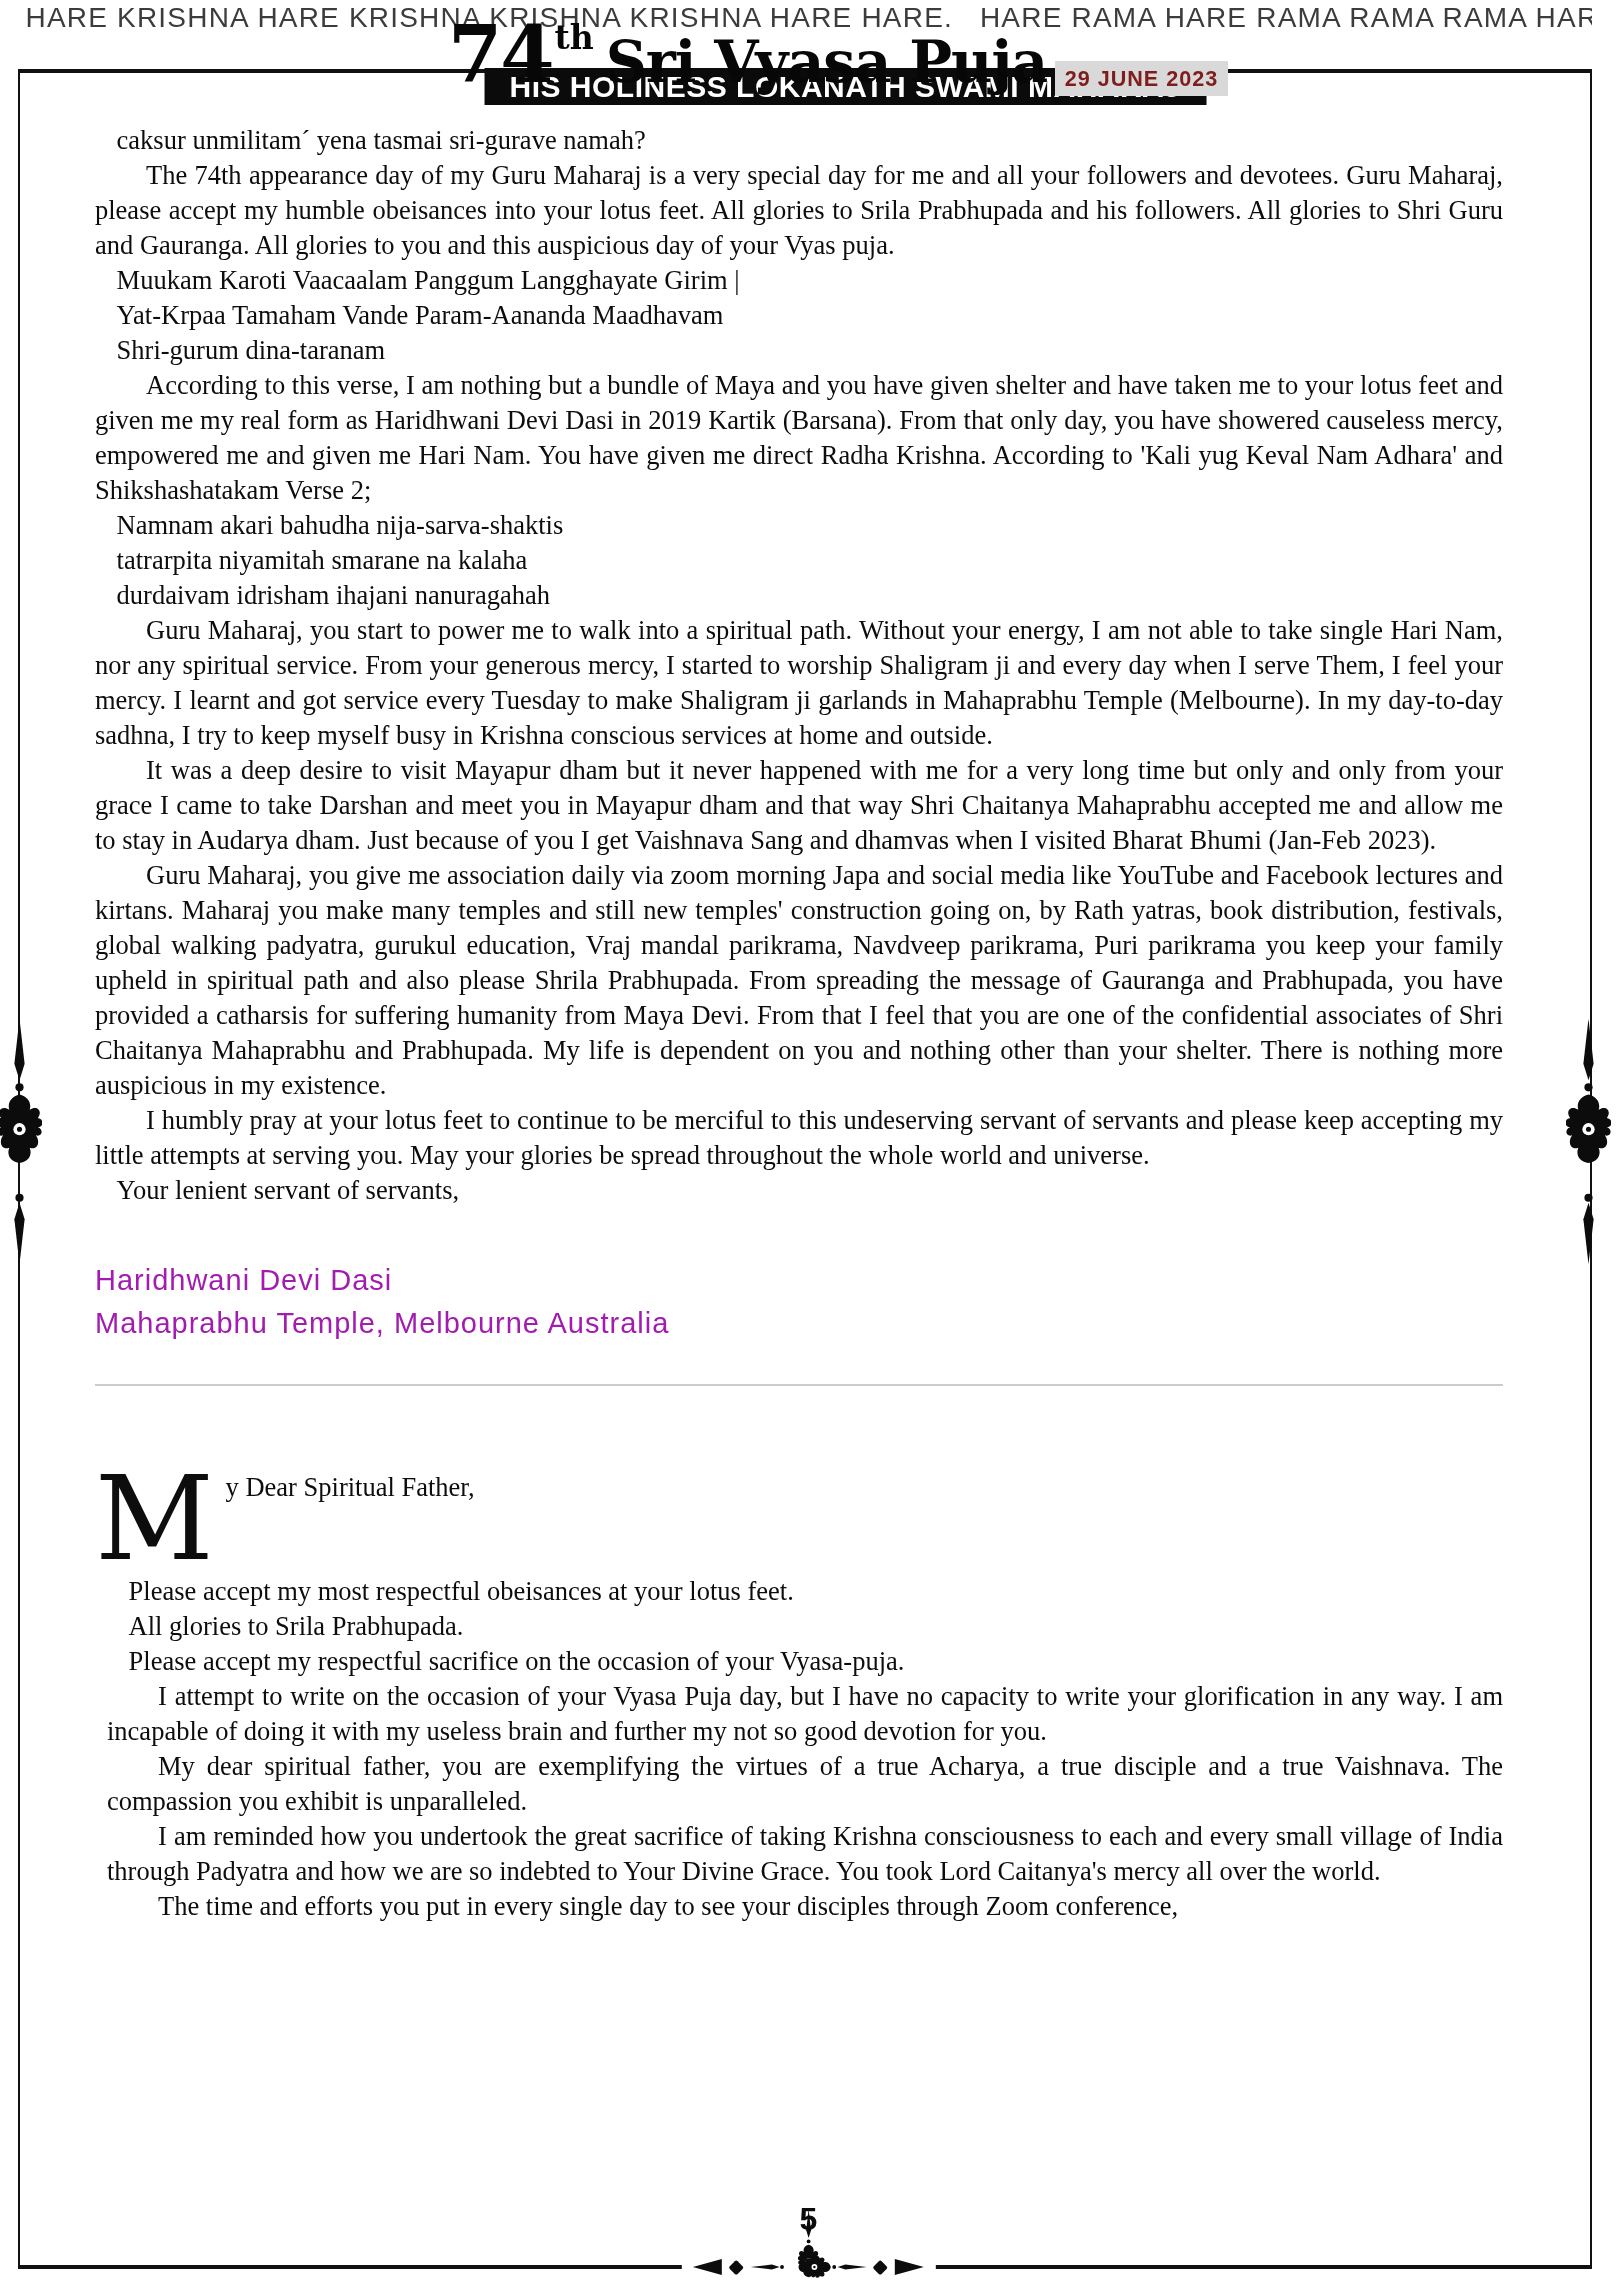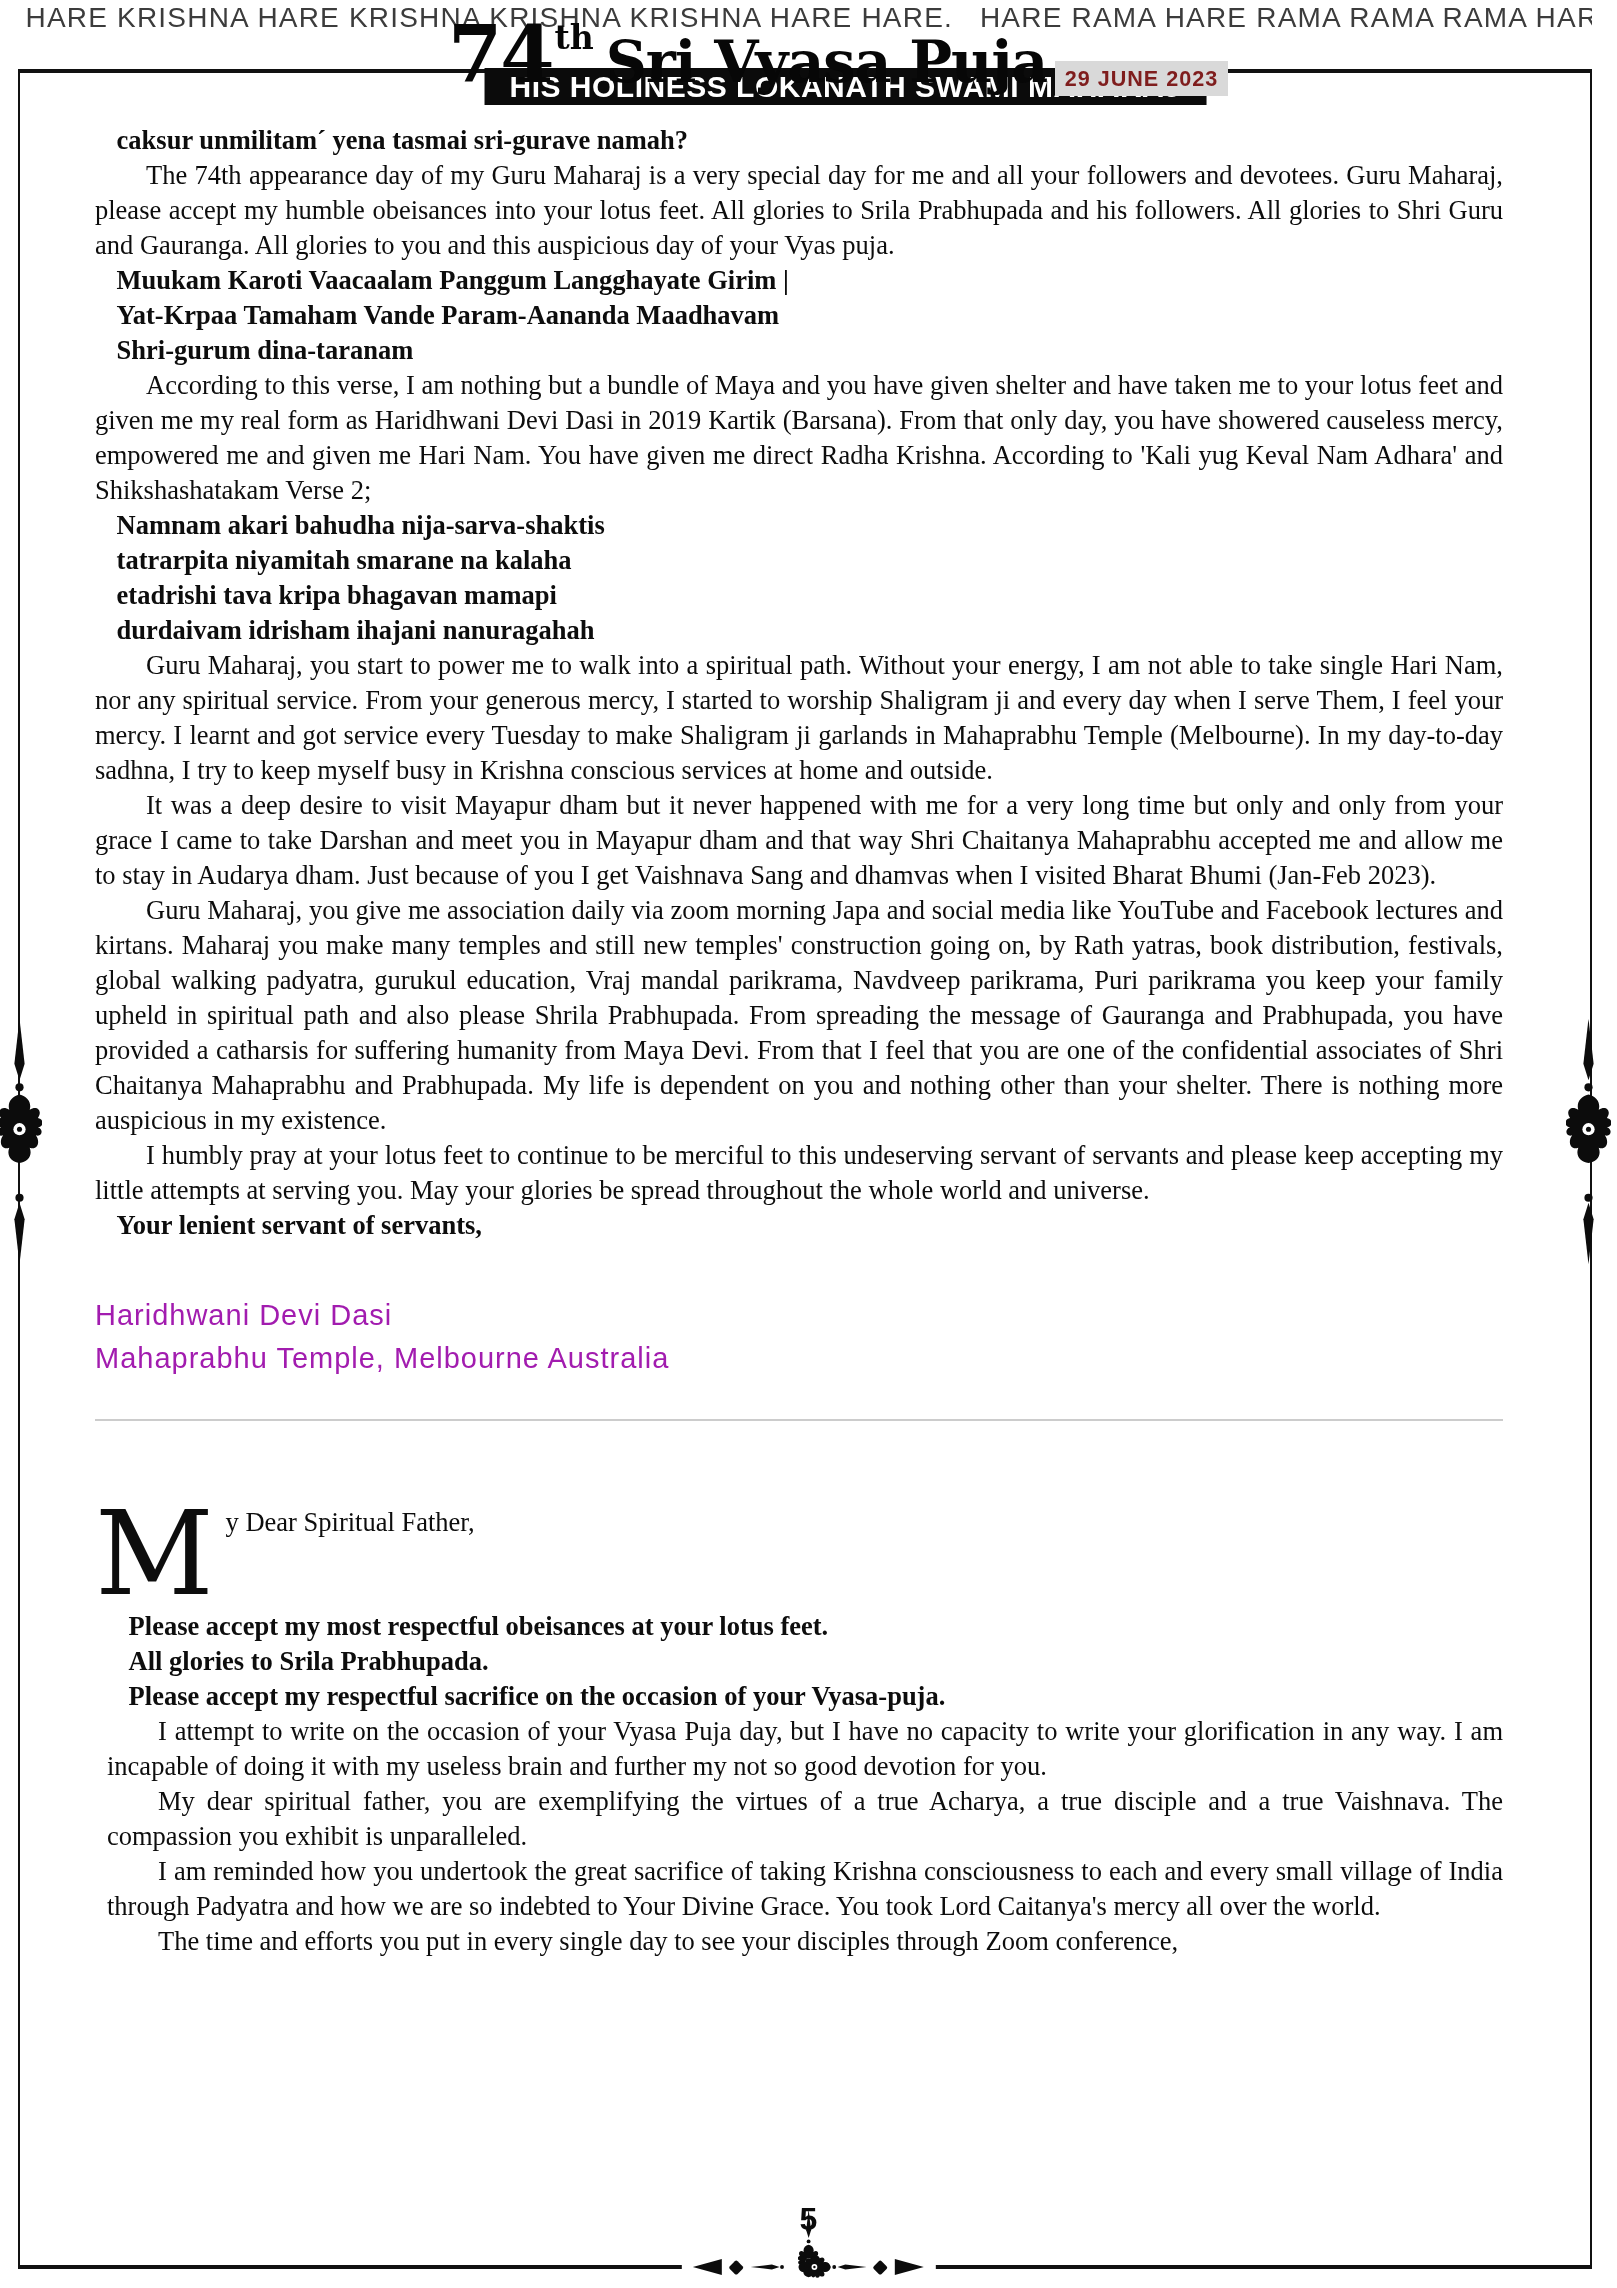--- a/index.html
+++ b/index.html
@@ -61,21 +61,21 @@
   .orn-right { left: 1566px; top: 1015px; }
 
   
   .content {
     position: absolute; left: 95px; top: 123px; width: 1408px;
     font-family: "Liberation Serif", serif;
     font-size: 26.5px; line-height: 35px; color: #0d0d0d;
   }
   .blk { margin: 0; text-align: justify; }
   .blk.body  { text-indent: 51px; font-family: Liberation Serif, serif; }
-  .blk.verse { text-align: left; margin-left: 21.6px; text-indent: 0; font-weight: bold; }
+  .blk.verse { text-align: left; margin-left: 21.6px; text-indent: 0; }
 
   .signature {
     margin-top: 51px;
     font-family: "Liberation Sans", sans-serif;
     font-size: 29px; line-height: 43px; letter-spacing: 1px; color: #a21caf;
   }
 
   .divider {
     border: none; border-top: 2px solid #cccccc;
     margin: 39px 0 0 0; width: 100%;
@@ -162,21 +162,20 @@
     <div>
 
     <p class="blk verse">caksur unmilitam´ yena tasmai sri-gurave namah?</p>
         <p class="blk body">The 74th appearance day of my Guru Maharaj is a very special day for me and all your followers and devotees. Guru Maharaj, please accept my humble obeisances into your lotus feet. All glories to Srila Prabhupada and his followers. All glories to Shri Guru and Gauranga. All glories to you and this auspicious day of your Vyas puja.</p>
         <p class="blk verse">Muukam Karoti Vaacaalam Panggum Langghayate Girim |</p>
         <p class="blk verse">Yat-Krpaa Tamaham Vande Param-Aananda Maadhavam</p>
         <p class="blk verse">Shri-gurum dina-taranam</p>
         <p class="blk body">According to this verse, I am nothing but a bundle of Maya and you have given shelter and have taken me to your lotus feet and given me my real form as Haridhwani Devi Dasi in 2019 Kartik (Barsana). From that only day, you have showered causeless mercy, empowered me and given me Hari Nam. You have given me direct Radha Krishna. According to 'Kali yug Keval Nam Adhara' and Shikshashatakam Verse 2;</p>
         <p class="blk verse">Namnam akari bahudha nija-sarva-shaktis</p>
         <p class="blk verse">tatrarpita niyamitah smarane na kalaha</p>
-        <p class="blk verse">etadrishi tava kripa bhagavan mamapi</p>
         <p class="blk verse">durdaivam idrisham ihajani nanuragahah</p>
         <p class="blk body">Guru Maharaj, you start to power me to walk into a spiritual path. Without your energy, I am not able to take single Hari Nam, nor any spiritual service. From your generous mercy, I started to worship Shaligram ji and every day when I serve Them, I feel your mercy. I learnt and got service every Tuesday to make Shaligram ji garlands in Mahaprabhu Temple (Melbourne). In my day-to-day sadhna, I try to keep myself busy in Krishna conscious services at home and outside.</p>
         <p class="blk body">It was a deep desire to visit Mayapur dham but it never happened with me for a very long time but only and only from your grace I came to take Darshan and meet you in Mayapur dham and that way Shri Chaitanya Mahaprabhu accepted me and allow me to stay in Audarya dham. Just because of you I get Vaishnava Sang and dhamvas when I visited Bharat Bhumi (Jan-Feb 2023).</p>
         <p class="blk body">Guru Maharaj, you give me association daily via zoom morning Japa and social media like YouTube and Facebook lectures and kirtans. Maharaj you make many temples and still new temples' construction going on, by Rath yatras, book distribution, festivals, global walking padyatra, gurukul education, Vraj mandal parikrama, Navdveep parikrama, Puri parikrama you keep your family upheld in spiritual path and also please Shrila Prabhupada. From spreading the message of Gauranga and Prabhupada, you have provided a catharsis for suffering humanity from Maya Devi. From that I feel that you are one of the confidential associates of Shri Chaitanya Mahaprabhu and Prabhupada. My life is dependent on you and nothing other than your shelter. There is nothing more auspicious in my existence.</p>
         <p class="blk body">I humbly pray at your lotus feet to continue to be merciful to this undeserving servant of servants and please keep accepting my little attempts at serving you. May your glories be spread throughout the whole world and universe.</p>
         <p class="blk verse">Your lenient servant of servants,</p>
       </div>
 
     <div class="signature">
       <div>Haridhwani Devi Dasi</div>

